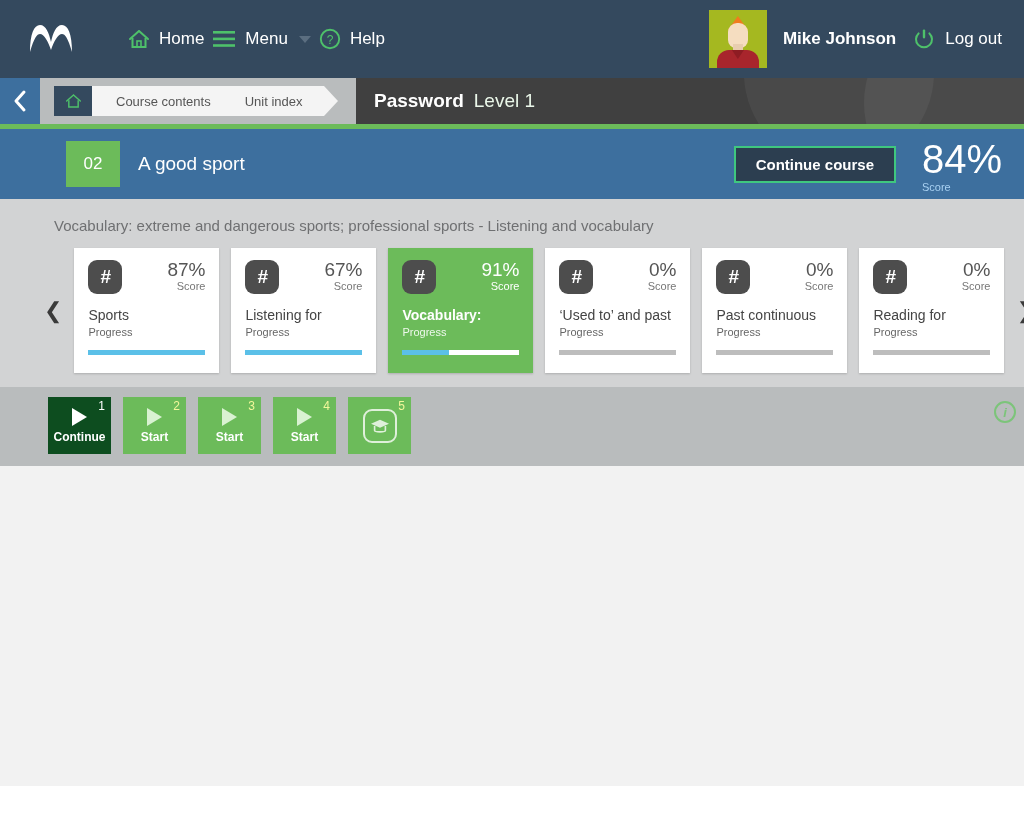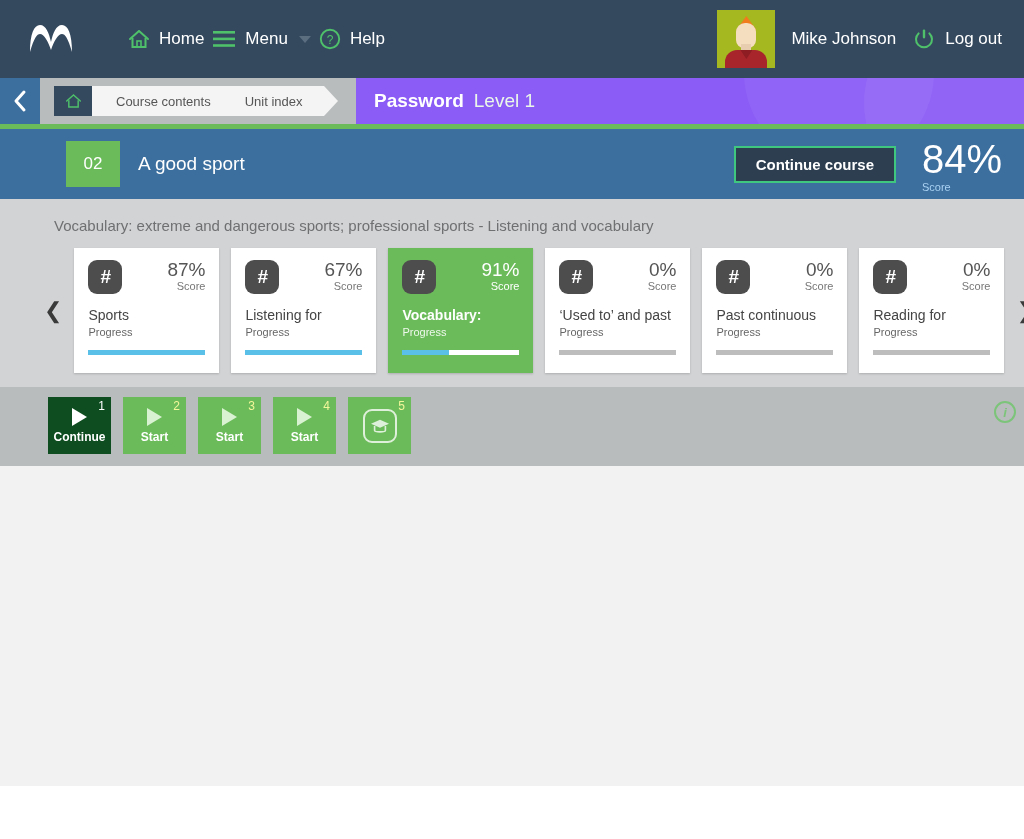--- a/index.html
+++ b/index.html
@@ -33,21 +33,21 @@
     width: 58px; height: 58px; background: #a5b820;
     position: relative; overflow: hidden; flex: none;
   }
   .av-hair { position:absolute; left:19px; top:6px; width:20px; height:14px; background:#f07c1e;
     clip-path: polygon(50% 0%, 100% 100%, 0% 100%); }
   .av-head { position:absolute; left:19px; top:13px; width:20px; height:25px; background:#f5ddc0; border-radius:9px 9px 8px 8px; }
   .av-neck { position:absolute; left:24px; top:34px; width:10px; height:8px; background:#e8cdae; }
   .av-body { position:absolute; left:8px; top:40px; width:42px; height:20px; background:#a8252c; border-radius:12px 12px 0 0; }
   .av-collar { position:absolute; left:23px; top:40px; width:12px; height:9px; background:#8e1c23;
     clip-path: polygon(50% 100%, 0 0, 100% 0); }
-  .username { color: #ffffff; font-size: 17px; }
+  .username { color: #ffffff; font-size: 17px; font-weight: bold; }
   .logout { display: flex; align-items: center; gap: 9px; color: #fff; font-size: 17px; cursor: pointer; }
 
   
   .crumb-bar { height: 46px; display: flex; align-items: stretch; position: relative; border-radius: 16px; }
   .crumb-left { width: 40px; background: #3d6f9e; display: flex; align-items: center; justify-content: center; cursor: pointer; }
   .crumb-mid { flex: none; width: 316px; background: #b9bcbd; display: flex; align-items: center; padding-left: 14px; }
   .crumb-track { display: flex; align-items: stretch; height: 30px; }
   .crumb-home {
     width: 38px; background: #34495e; display: flex; align-items: center; justify-content: center;
     position: relative; cursor: pointer;
@@ -62,21 +62,21 @@
     padding: 0 10px 0 24px; position: relative; font-size: 13px; color: #555; cursor: pointer;
   }
   .crumb-seg::after {
     content: ''; position: absolute; right: -14px; top: 0; z-index: 2;
     border-top: 15px solid transparent; border-bottom: 15px solid transparent;
     border-left: 14px solid #f4f4f4;
   }
   .crumb-seg.last { padding-right: 22px; }
   .crumb-seg.last::after { border-left-color: #f4f4f4; }
   .crumb-right {
-    flex: 1; background: #8b5cf6; display: flex; align-items: center; padding-left: 18px; position: relative; overflow: hidden;
+    flex: 1; background: #404040; display: flex; align-items: center; padding-left: 18px; position: relative; overflow: hidden;
   }
   .crumb-right .deco {
     position: absolute; right: -30px; top: -70px; width: 190px; height: 190px;
     border-radius: 50%; background: rgba(255,255,255,0.055);
   }
   .crumb-right .deco2 {
     position: absolute; right: 90px; top: -100px; width: 190px; height: 190px;
     border-radius: 50%; background: rgba(255,255,255,0.05);
   }
   .pw-title { color: #fff; font-size: 19px; font-weight: bold; position: relative; }

